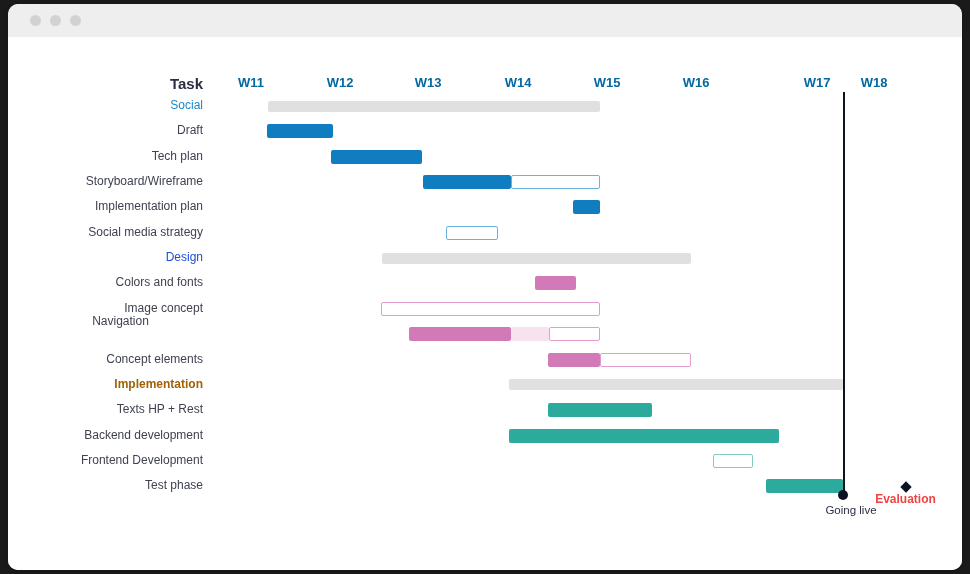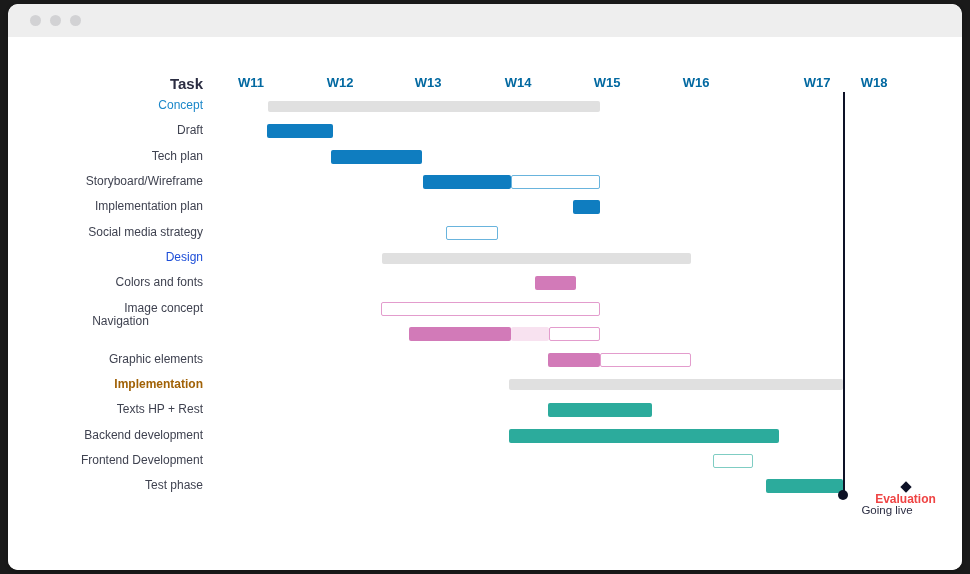--- a/index.html
+++ b/index.html
@@ -100,21 +100,21 @@
   }
   #going-dot {
     position: absolute;
     left: 830px; top: 453px;
     width: 10px; height: 10px;
     border-radius: 50%;
     background: #0d1126;
   }
   #going-label {
     position: absolute;
-    top: 467px; left: 816px;
+    top: 467px; left: 780px;
     width: 126px;
     text-align: center;
     font-size: 11.5px;
     color: #2b2d42;
     white-space: nowrap;
   }
   #eval-diamond {
     position: absolute;
     left: 894px; top: 446px;
     width: 8px; height: 8px;
@@ -152,31 +152,31 @@
         <div class="hdr" style="left: 292px; width: 80px;">W12</div>
         <div class="hdr" style="left: 380px; width: 80px;">W13</div>
         <div class="hdr" style="left: 470px; width: 80px;">W14</div>
         <div class="hdr" style="left: 559px; width: 80px;">W15</div>
         <div class="hdr" style="left: 648px; width: 80px;">W16</div>
         <div class="hdr" style="left: 769px; width: 80px;">W17</div>
         <div class="hdr" style="left: 826px; width: 80px;">W18</div>
       </div>
 
     <div id="label-col">
-        <div class="row-label section sec-concept" style="top: 61px;">Concept</div>
+        <div class="row-label section sec-concept" style="top: 61px;">Social</div>
         <div class="row-label" style="top: 86.35px;">Draft</div>
         <div class="row-label" style="top: 111.7px;">Tech plan</div>
         <div class="row-label" style="top: 137.05px;">Storyboard/Wireframe</div>
         <div class="row-label" style="top: 162.4px;">Implementation plan</div>
         <div class="row-label" style="top: 187.75px;">Social media strategy</div>
         <div class="row-label section sec-design" style="top: 213.1px;">Design</div>
         <div class="row-label" style="top: 238.45px;">Colors and fonts</div>
         <div class="row-label" style="top: 263.8px;">Image concept</div>
         <div class="row-label" style="top: 277px; text-align: center;">Navigation</div>
-        <div class="row-label" style="top: 314.5px;">Graphic elements</div>
+        <div class="row-label" style="top: 314.5px;">Concept elements</div>
         <div class="row-label section sec-impl" style="top: 339.85px;">Implementation</div>
         <div class="row-label" style="top: 365.2px;">Texts HP + Rest</div>
         <div class="row-label" style="top: 390.55px;">Backend development</div>
         <div class="row-label" style="top: 415.9px;">Frontend Development</div>
         <div class="row-label" style="top: 441.25px;">Test phase</div>
       </div>
     <div id="bar-area">
         <div class="bar summary" style="left: 260px; width: 332px; top: 63.5px;"></div>
         <div class="bar solid blue-solid" style="left: 259px; width: 66px; top: 87.35px;"></div>
         <div class="bar solid blue-solid" style="left: 323px; width: 91px; top: 112.7px;"></div>

